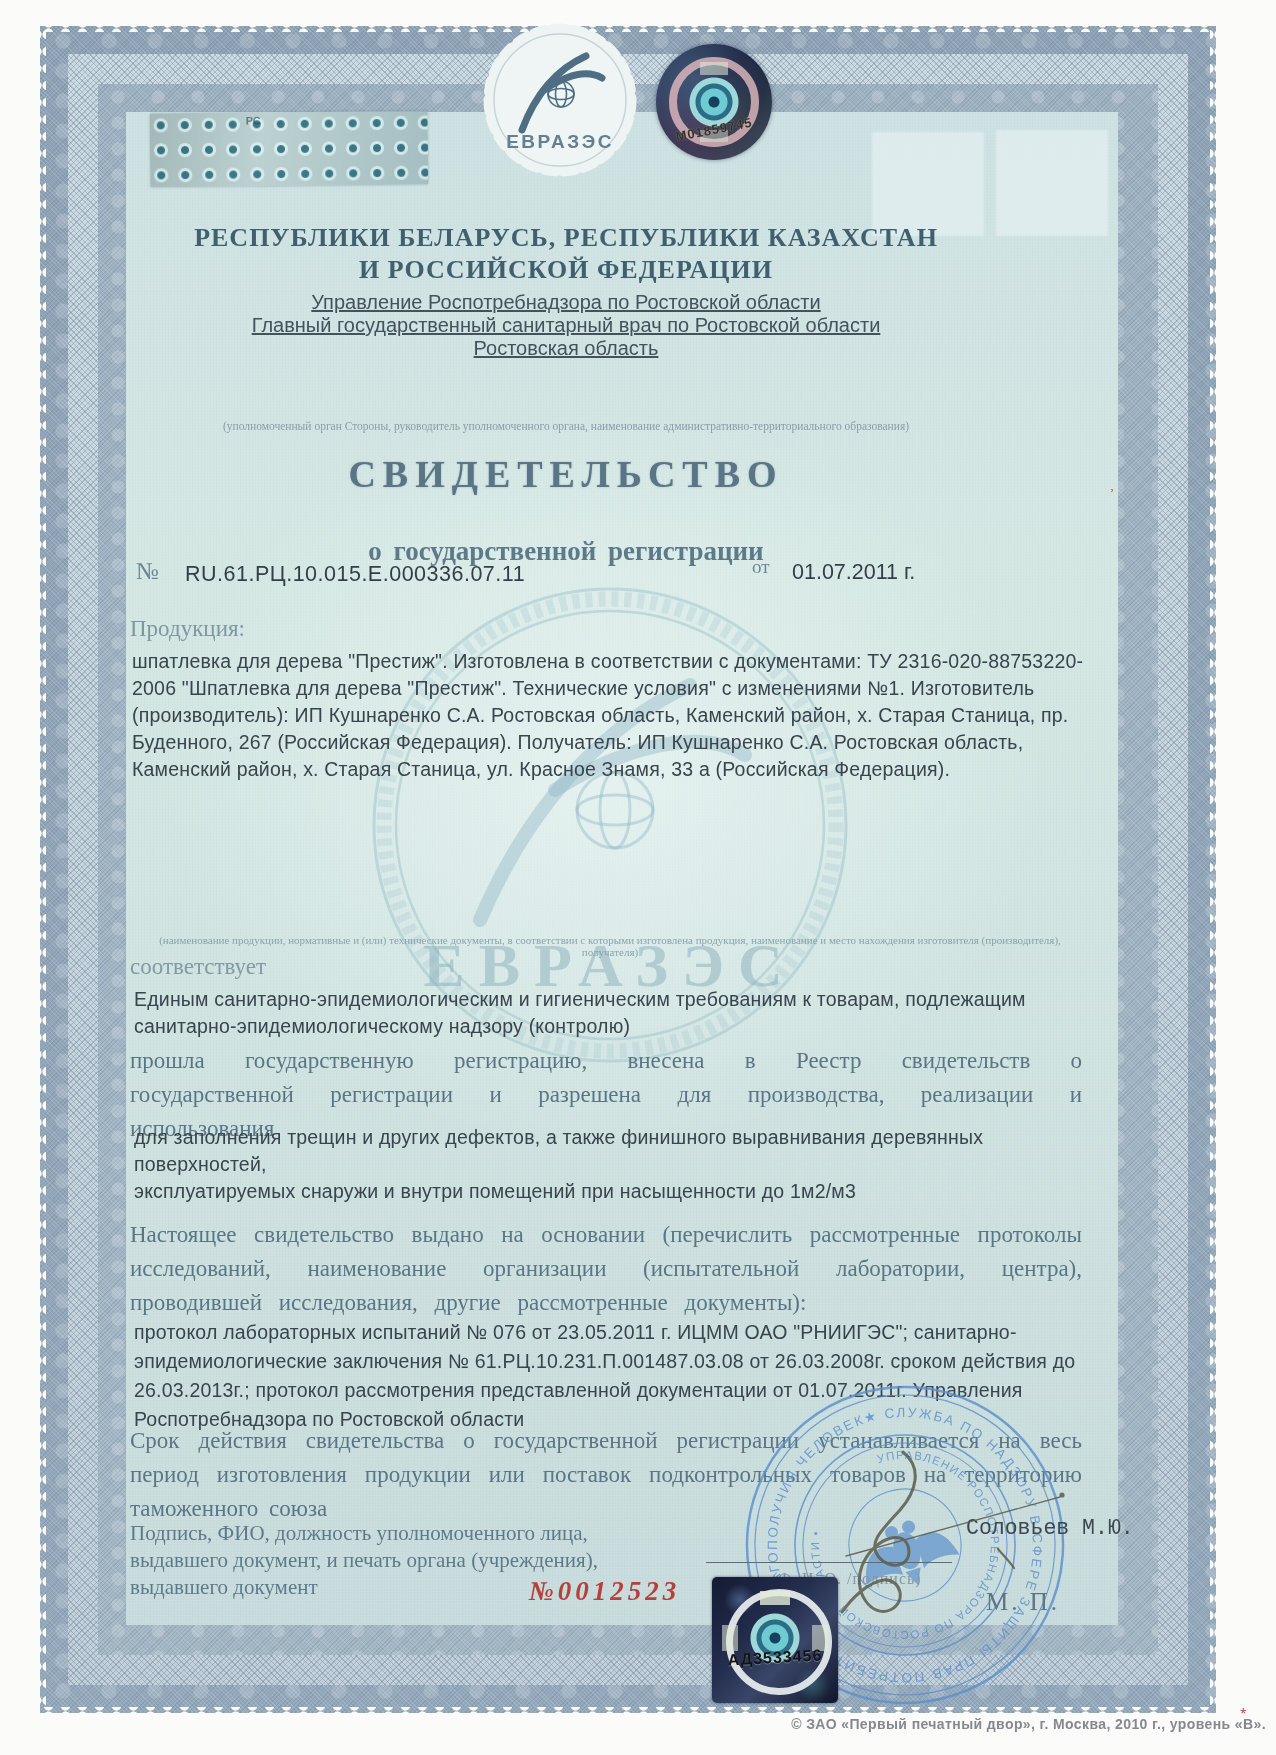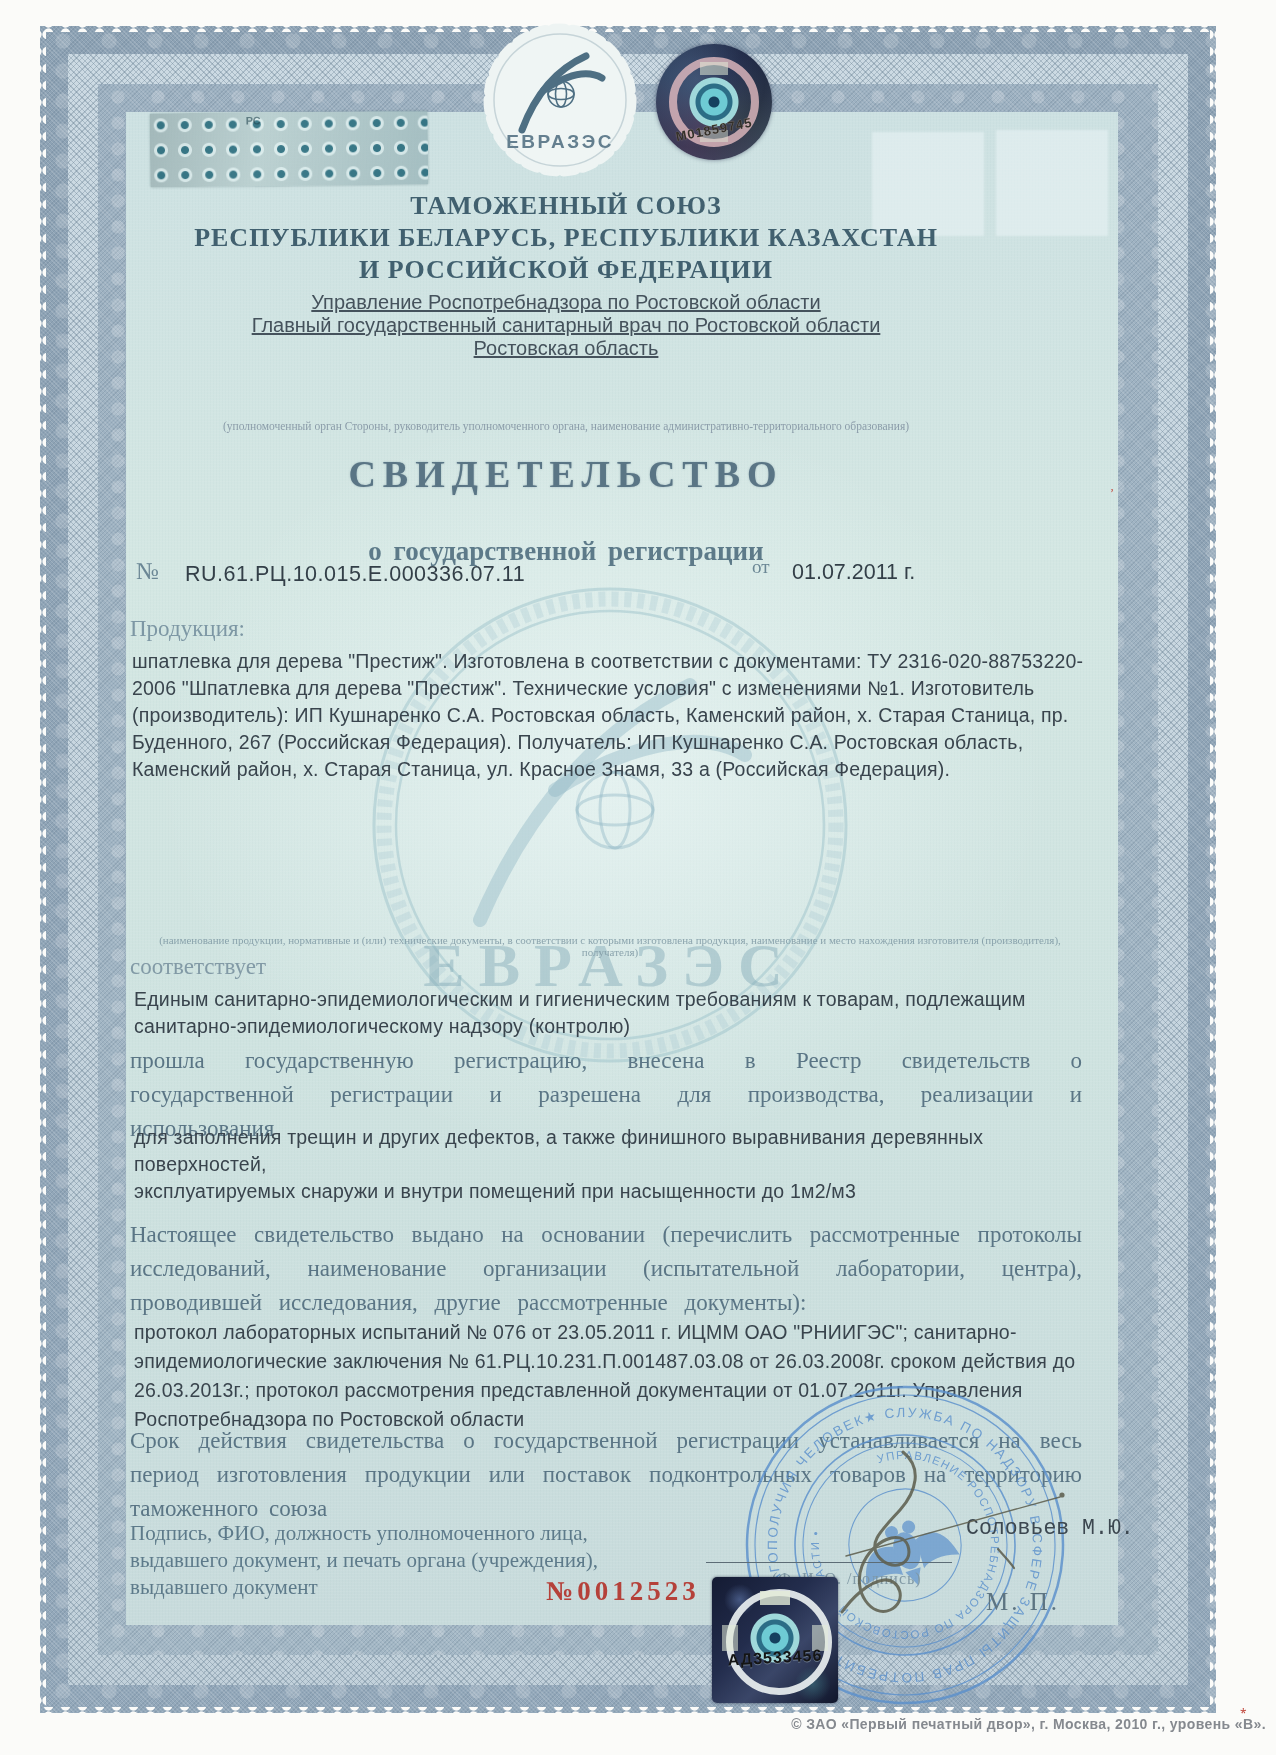--- a/index.html
+++ b/index.html
@@ -153,21 +153,20 @@
   </svg>
 
   <div class="abs holo-circ">
     <div class="abs holo-ring"></div>
     <div class="abs holo-blockt"></div>
     <div class="abs holo-blockb"></div>
     <div class="abs holo-c"></div>
     <div class="abs holo-num-top">М01859745</div>
   </div>
 
-  <div class="abs serif h-union center" style="left:128px;top:190px;width:876px;">ТАМОЖЕННЫЙ СОЮЗ</div>
   <div class="abs serif h-union center" style="left:128px;top:222px;width:876px;">РЕСПУБЛИКИ БЕЛАРУСЬ, РЕСПУБЛИКИ КАЗАХСТАН</div>
   <div class="abs serif h-union center" style="left:128px;top:254px;width:876px;">И РОССИЙСКОЙ ФЕДЕРАЦИИ</div>
   <div class="abs sans h-org center" style="left:128px;top:291px;width:876px;">Управление Роспотребнадзора по Ростовской области</div>
   <div class="abs sans h-org center" style="left:128px;top:314px;width:876px;">Главный государственный санитарный врач по Ростовской области</div>
   <div class="abs sans h-org center" style="left:128px;top:337px;width:876px;">Ростовская область</div>
   <div class="abs serif note center" style="left:156px;top:420px;width:820px;">(уполномоченный орган Стороны, руководитель уполномоченного органа, наименование административно-территориального образования)</div>
 
   <div class="abs serif doc-title center" style="left:128px;top:452px;width:876px;">СВИДЕТЕЛЬСТВО</div>
   <div class="abs serif doc-sub center" style="left:128px;top:536px;width:876px;font-weight:bold;">о государственной регистрации</div>
 
@@ -228,21 +227,21 @@
       </g>
     </g>
   </svg>
 
   <div class="abs serif small-serif pre" style="left:130px;top:1520px;width:480px;color:#5d7a8a;">Подпись, ФИО, должность уполномоченного лица,
 выдавшего документ, и печать органа (учреждения),
 выдавшего документ</div>
   <div class="abs sans" style="left:966px;top:1516px;font-size:21.5px;color:#3c4750;font-family:Liberation Mono, monospace;">Соловьев М.Ю.</div>
   <div class="abs sig-line"></div>
   <div class="abs serif" style="left:772px;top:1570px;font-size:16px;color:rgba(125,150,162,.95);letter-spacing:1px;">(Ф. И. О. /подпись)</div>
-  <div class="abs red-serial" style="left:546px;top:1576px;">№0012523</div>
+  <div class="abs red-serial" style="left:529px;top:1576px;font-style:italic;">№0012523</div>
   <div class="abs serif" style="left:986px;top:1588px;font-size:25px;color:#5d7482;letter-spacing:3px;">М. П.</div>
 
   <svg class="abs" style="left:760px;top:1420px;" width="340" height="230" viewBox="0 0 340 230">
     <g stroke="#5f6050" fill="none" stroke-width="2" stroke-linecap="round" opacity=".88">
       <path d="M86,136 L300,77" stroke-width="1.4"></path>
       <circle cx="302" cy="75" r="2.6" fill="#5f6050" stroke="none"></circle>
       <path d="M143,32 C163,48 156,72 140,90 C122,110 108,122 118,136 C130,152 154,146 148,126 C142,108 112,120 102,146 C92,172 112,198 130,190 C148,182 140,158 124,160 C108,162 92,178 82,192" stroke-width="3"></path>
       <path d="M238,129 C244,136 250,142 254,148" stroke-width="2.2"></path>
     </g>
   </svg>

